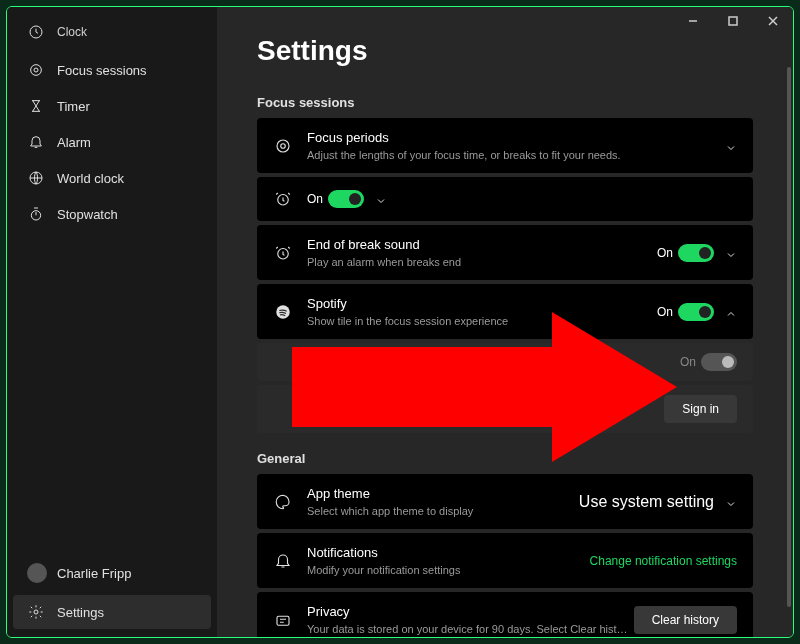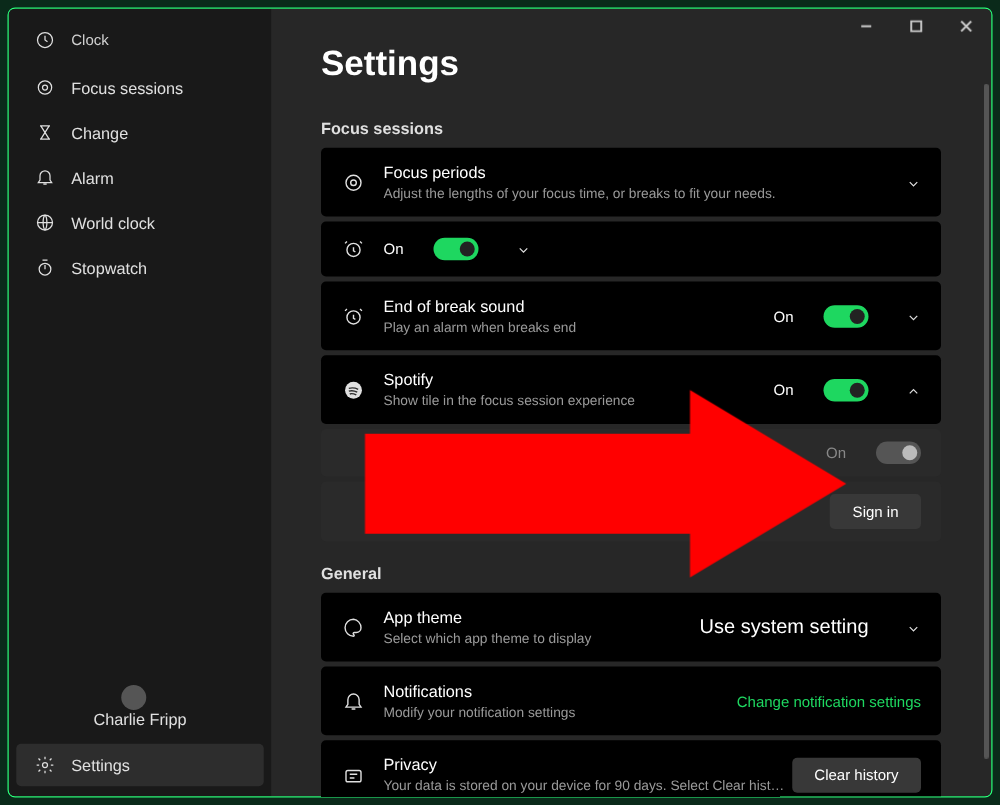--- a/index.html
+++ b/index.html
@@ -5,37 +5,37 @@
 * { margin: 0; padding: 0; box-sizing: border-box; font-family: 'Segoe UI', Arial, sans-serif; }
 body { background: #0a2a1a; width: 800px; height: 644px; overflow: hidden; position: relative; }
 .window { position: absolute; top: 6px; left: 6px; right: 6px; bottom: 6px; background: #202020; border: 1px solid #2aff7a; border-radius: 6px; display: flex; overflow: hidden; }
 .sidebar { width: 210px; background: #191919; display: flex; flex-direction: column; padding: 6px 0; }
 .sidebar-top { flex: 1; }
 .sidebar-item { display: flex; align-items: center; padding: 8px 14px; color: #e0e0e0; font-size: 13px; cursor: pointer; border-radius: 4px; margin: 2px 6px; text-align: center; }
 .sidebar-item.app-title { font-weight: 400; font-size: 12px; color: #d0d0d0; margin-bottom: 4px; }
 .sidebar-item.selected { background: #2d2d2d; }
 .sidebar-icon { width: 18px; height: 18px; margin-right: 12px; display: flex; align-items: center; justify-content: center; flex-shrink: 0; }
 .sidebar-icon svg { width: 16px; height: 16px; stroke: #e0e0e0; fill: none; stroke-width: 1.5; }
-.user-row { display: flex; align-items: center; padding: 8px 14px; color: #e0e0e0; font-size: 13px; margin: 2px 6px; flex-direction: column; }
+.user-row { display: flex; align-items: center; padding: 8px 14px; color: #e0e0e0; font-size: 13px; margin: 2px 6px; }
 .avatar { width: 20px; height: 20px; border-radius: 50%; background: #555; margin-right: 10px; }
 .main { flex: 1; background: #272727; display: flex; flex-direction: column; position: relative; }
 .titlebar { position: absolute; top: 0; right: 0; display: flex; z-index: 5; }
 .titlebtn { width: 40px; height: 28px; display: flex; align-items: center; justify-content: center; color: #ccc; font-size: 11px; cursor: pointer; }
 .titlebtn svg { width: 10px; height: 10px; stroke: #ccc; fill: none; stroke-width: 1.5; }
 .content { padding: 28px 40px 10px 40px; overflow-y: auto; height: 100%; }
 .page-title { color: #fff; font-size: 28px; font-weight: 600; margin-bottom: 28px; }
 .section-label { color: #e0e0e0; font-size: 13px; font-weight: 600; margin: 8px 0 8px 0; }
 .card { background: #000000; border-radius: 4px; padding: 12px 16px; margin-bottom: 4px; display: flex; align-items: center; }
 .card.sub { background: #2a2a2a; padding: 10px 16px 10px 40px; color: #888; }
 .card-icon { width: 20px; height: 20px; margin-right: 14px; display: flex; align-items: center; justify-content: center; flex-shrink: 0; }
 .card-icon svg { width: 18px; height: 18px; stroke: #e0e0e0; fill: none; stroke-width: 1.5; }
 .card-body { flex: 1; min-width: 0; }
 .card-title { color: #fff; font-size: 13px; font-weight: 400; }
 .card-sub { color: #9a9a9a; font-size: 11px; margin-top: 4px; white-space: nowrap; overflow: hidden; text-overflow: ellipsis; }
-.card-right { display: flex; align-items: center; gap: 24px; }
+.card-right { display: flex; align-items: center; gap: 5px; }
 .state-label { color: #fff; font-size: 12px; }
 .state-label.dim { color: #888; }
 .toggle { width: 36px; height: 18px; border-radius: 10px; background: #1ed760; position: relative; cursor: pointer; }
 .toggle.off { background: #555; }
 .toggle .knob { width: 12px; height: 12px; border-radius: 50%; background: #222; position: absolute; top: 3px; right: 3px; }
 .toggle.off .knob { background: #bbb; right: 3px; }
 .chevron { width: 12px; height: 12px; margin-left: 6px; }
 .chevron svg { width: 12px; height: 12px; stroke: #ddd; fill: none; stroke-width: 2; }
 .link { color: #1ed760; font-size: 12px; cursor: pointer; }
 .btn { background: #383838; color: #fff; font-size: 12px; padding: 7px 18px; border-radius: 4px; cursor: pointer; border: none; }
@@ -67,21 +67,21 @@
             </svg>
           </span>
         <span>Focus sessions</span>
       </div>
       <div class="sidebar-item">
         <span class="sidebar-icon">
             <svg viewBox="0 0 24 24">
               <path d="M6 4h12M6 20h12M7 4l10 16M17 4L7 20"></path>
             </svg>
           </span>
-        <span>Change</span>
+        <span>Timer</span>
       </div>
       <div class="sidebar-item">
         <span class="sidebar-icon">
             <svg viewBox="0 0 24 24">
               <path d="M12 4a6 6 0 016 6v5l2 3H4l2-3v-5a6 6 0 016-6zM10 20h4"></path>
             </svg>
           </span>
         <span>Alarm</span>
       </div>
       <div class="sidebar-item">

